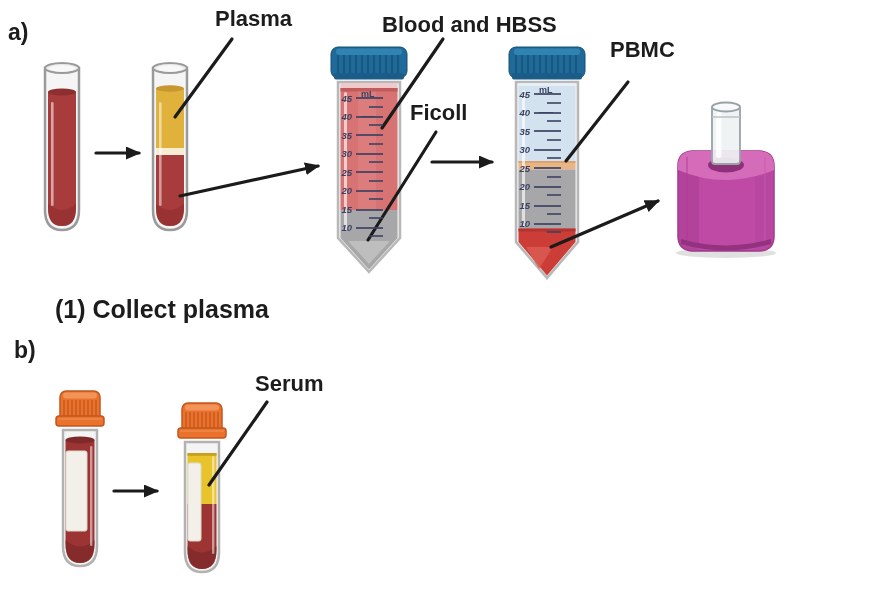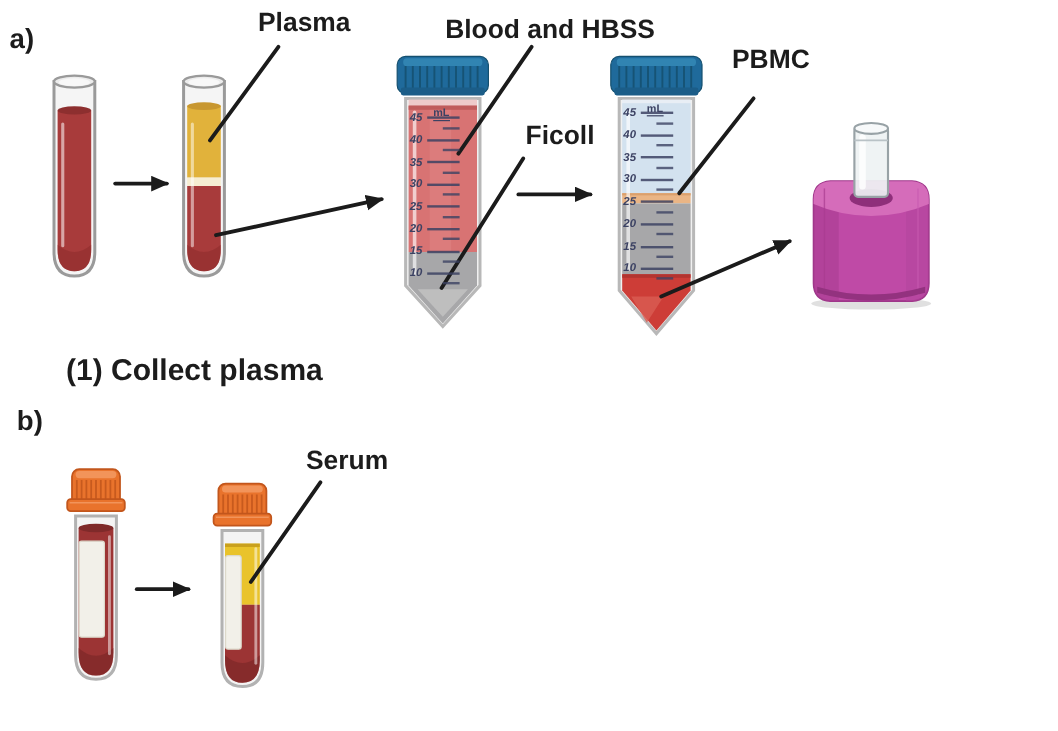--- a/index.html
+++ b/index.html
@@ -10,21 +10,21 @@
   .panel-lbl{font-size:23px;}
   .ann{font-size:22px;}
   .cap{font-size:24px;}
   .cap-lg{font-size:25px;margin-top:14px;}
   .scale{position:absolute;width:52px;font-style:italic;}
   .scale-row{position:relative;height:18.55px;display:flex;align-items:center;}
   .scale-num{flex:none;width:16px;text-align:right;font-size:9.5px;font-weight:700;color:#3c4263;line-height:1;}
   .tick-major{flex:none;width:27px;margin-left:4px;border-top:2px solid #3c4263;opacity:.85;}
   .tick-minor{position:absolute;left:33px;top:16.6px;width:14px;border-top:2px solid #3c4263;opacity:.8;}
   .ml-unit{position:absolute;font-size:9px;font-weight:700;color:#3c4263;
-           border-bottom:1.8px solid #3c4263;padding-bottom:1px;line-height:1;}
+           border-bottom:1.8px solid #3c4263;padding-bottom:17px;line-height:1;}
 </style>
 </head>
 <body>
 
 <div id="canvas">
 
   <svg class="abs" style="left:38px;top:58px" width="48" height="180" viewBox="0 0 48 180">
     <path d="M7,10 L7,152 Q7,172 24,172 Q41,172 41,152 L41,10 Z" fill="#f5f5f5" stroke="#9a9a9a" stroke-width="2.5"></path>
     <path d="M10,34 L10,150 Q10,168 24,168 Q38,168 38,150 L38,34 Z" fill="#a83b3b"></path>
     <ellipse cx="24" cy="34" rx="14" ry="3.5" fill="#8d2f2f"></ellipse>
@@ -236,20 +236,20 @@
       <div class="scale-row">
       <span class="scale-num">10</span>
       <span class="tick-major"></span>
       <span class="tick-minor"></span>
     </div>
     </div>
   <div class="ml-unit" style="left:539px;top:86px">mL</div>
 
   <div class="lbl panel-lbl" style="left:8px;top:20px">a)</div>
   <div class="lbl ann" style="left:215px;top:7px">Plasma</div>
-  <div class="lbl ann" style="left:371px;top:13px">Blood and HBSS</div>
-  <div class="lbl ann" style="left:438px;top:101px">Ficoll</div>
+  <div class="lbl ann" style="left:382px;top:13px">Blood and HBSS</div>
+  <div class="lbl ann" style="left:410px;top:101px">Ficoll</div>
   <div class="lbl ann" style="left:610px;top:38px">PBMC</div>
   <div class="lbl cap-lg" style="left:55px;top:282px">(1) Collect plasma</div>
   <div class="lbl panel-lbl" style="left:14px;top:338px">b)</div>
   <div class="lbl ann" style="left:255px;top:372px">Serum</div>
 
 </div>
 
 </body></html>

